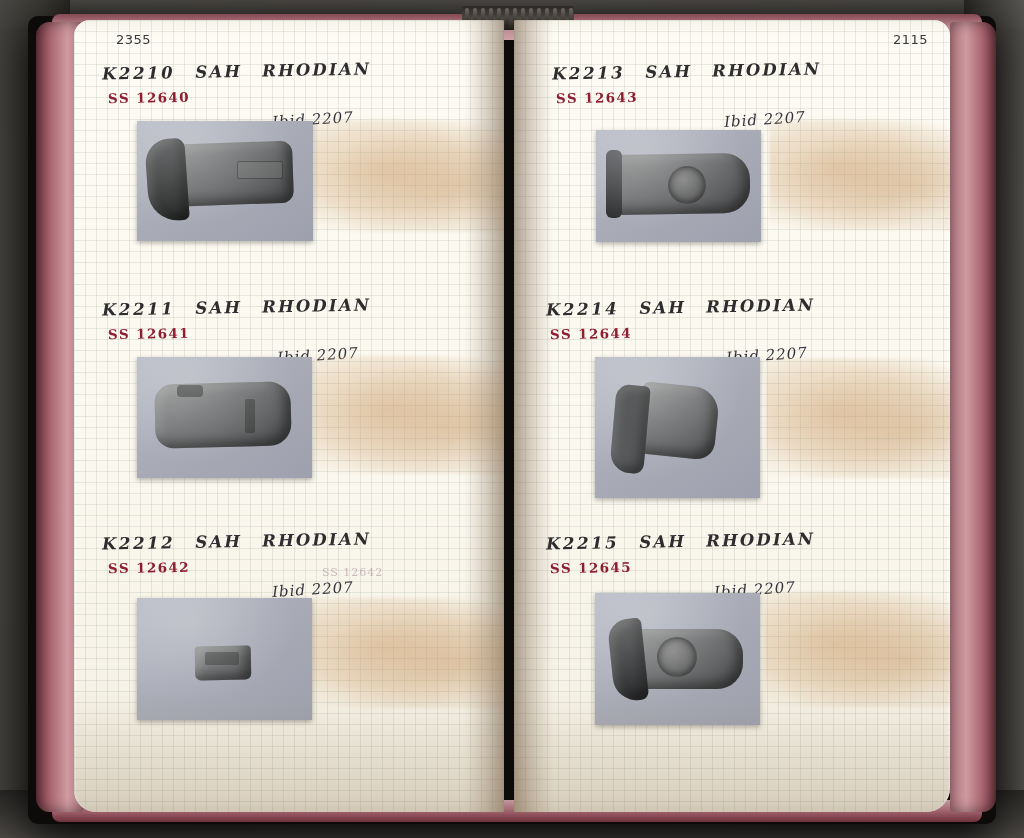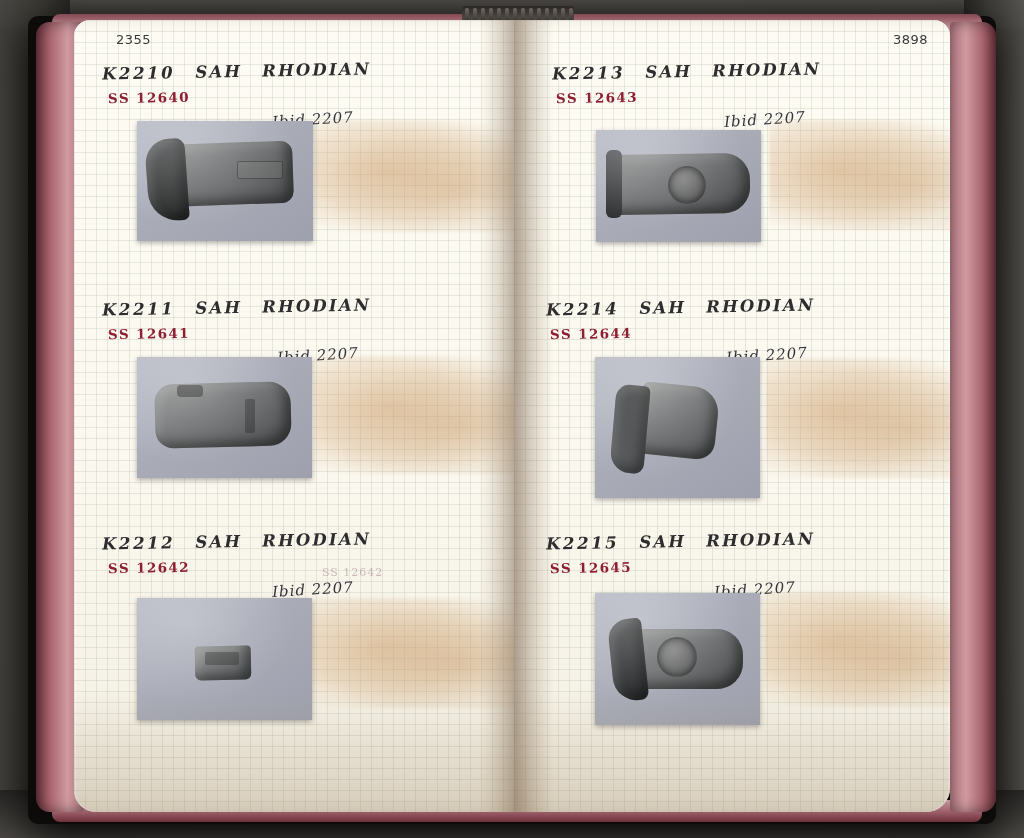--- a/index.html
+++ b/index.html
@@ -125,21 +125,20 @@
     background:
       linear-gradient(180deg, #fdfbf3 0%, #fbf8ef 55%, #f3efe2 100%);
     overflow: hidden;
   }
   .page-left {
     left: 52px;
     width: 430px;
     border-radius: 16px 2px 2px 22px;
     box-shadow: inset -16px 0 26px -14px rgba(90,70,55,.45),
                 inset 2px 0 0 rgba(255,255,255,.6);
-    padding-left: 16px;
   }
   .page-right {
     left: 492px;
     width: 436px;
     border-radius: 2px 16px 24px 2px;
     box-shadow: inset 16px 0 26px -14px rgba(90,70,55,.45),
                 inset -2px 0 0 rgba(255,255,255,.6);
   }
   
   .grid {
@@ -342,21 +341,21 @@
         <div class="sheen"></div>
       </div>
 
       <div class="page-curl-left"></div>
       <div class="page-bottom-shade"></div>
     </div>
 
     <div class="page page-right">
       <div class="grid"></div>
 
-      <div class="folio folio-right">3898</div>
+      <div class="folio folio-right">2115</div>
 
       <div class="entry" style="left:38px; top:42px;">
         <div class="hw title">
           <span class="code">K2213</span><span class="sah">SAH</span><span class="rhod">RHODIAN</span>
         </div>
         <div class="ssnum" style="margin-top:7px; margin-left:4px;">SS 12643</div>
         <div class="ibid" style="margin-top:6px; margin-left:172px;">Ibid 2207</div>
       </div>
       <div class="stain" style="left:255px; top:100px; width:195px; height:110px;"></div>
       <div class="photo" style="left:82px; top:110px; width:165px; height:112px;">

